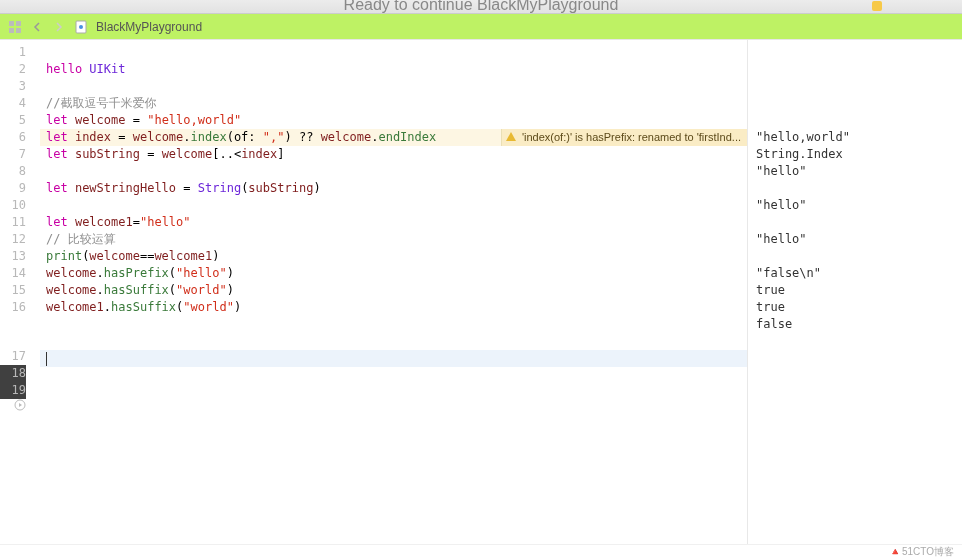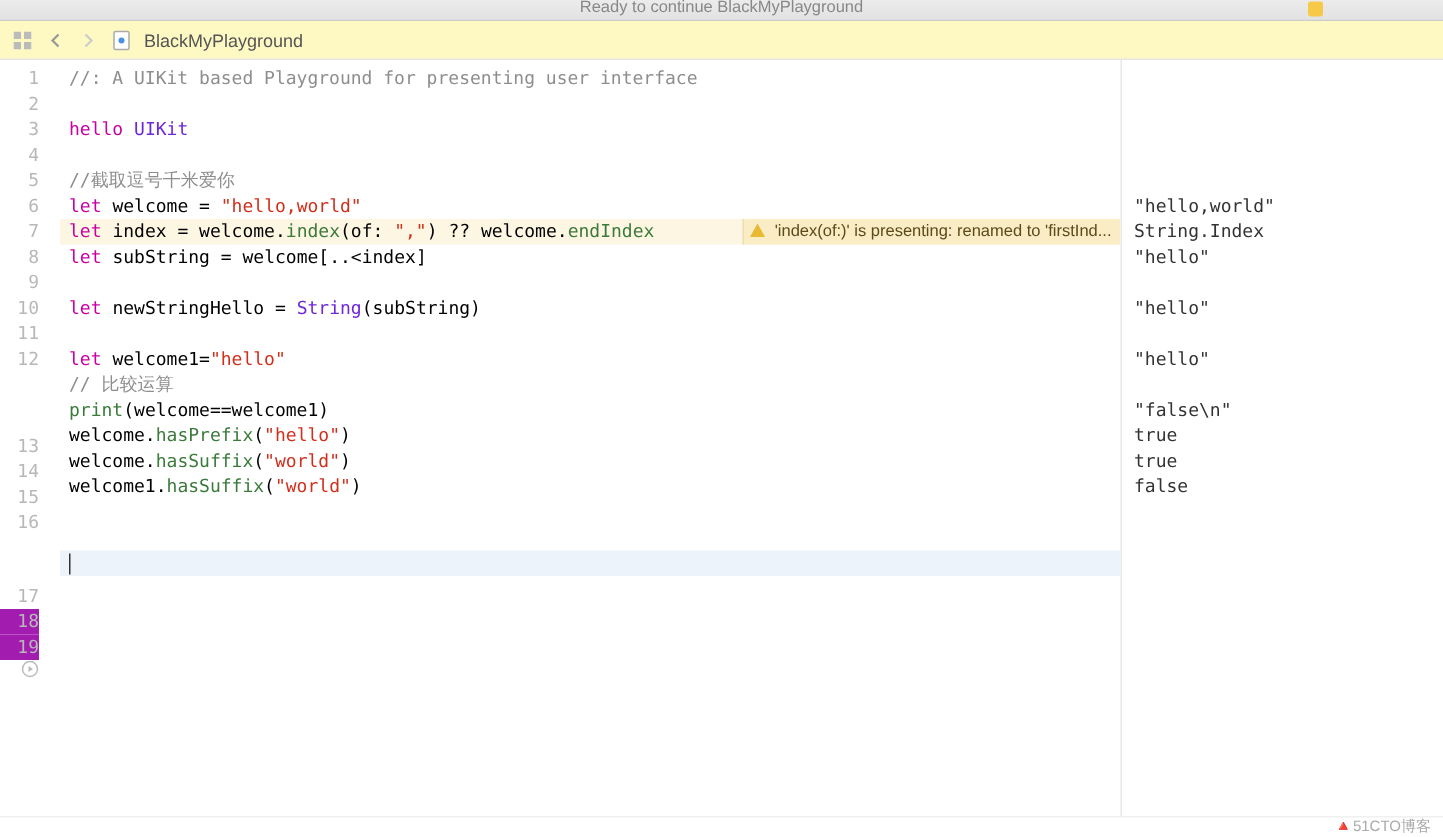--- a/index.html
+++ b/index.html
@@ -10,39 +10,39 @@
   width: 962px;
   height: 558px;
   overflow: hidden;
 }
 .titlebar {
   height: 14px;
   background: linear-gradient(#ececec,#e2e2e2);
   border-bottom: 1px solid #ccc;
   text-align: center;
   font-family: -apple-system, "Helvetica Neue", Arial, sans-serif;
-  font-size: 11px;
+  font-size: 16px;
   color: #888;
   line-height: 10px;
   padding-top: 0;
   white-space: nowrap;
   overflow: hidden;
   position: relative;
 }
 .title-warn {
   position: absolute;
   right: 80px;
   top: 1px;
   width: 10px; height: 10px;
   background: #f7c948;
   border-radius: 2px;
 }
 .breadcrumb {
   height: 26px;
-  background: #fef9c3;
+  background: #bef264;
   border-bottom: 1px solid #e6e6e6;
   display: flex;
   align-items: center;
   padding: 0 8px;
   font-family: -apple-system, "Helvetica Neue", Arial, sans-serif;
   font-size: 12px;
   color: #555;
   gap: 8px;
 }
 .nav-icon {
@@ -87,33 +87,33 @@
   position: relative;
 }
 .line {
   height: 17px;
   line-height: 17px;
   white-space: pre;
   position: relative;
   padding-left: 6px;
 }
 .hl-gutter {
-  background: #a21caf;
+  background: #404040;
 }
 .hl-warn {
   background: #fdf6e3;
 }
 .hl-cursor {
   background: #ecf3fb;
 }
 .k  { color: #c800a4; } 
 .ty { color: #6d28d9; } 
 .fn { color: #3a7a3a; } 
 .st { color: #d12f1b; } 
-.id2{ color: #000000; } 
+.id2{ color: #7f1d1d; } 
 .cm { color: #8e8e8e; } 
 .warn-badge {
   display: inline-flex;
   align-items: center;
   position: absolute;
   right: 0;
   top: 0;
   height: 17px;
   background: #faecc5;
   font-family: -apple-system, Arial, sans-serif;
@@ -205,44 +205,43 @@
         <div style="height: 17px;">3</div>
         <div style="height: 17px;">4</div>
         <div style="height: 17px;">5</div>
         <div style="height: 17px;">6</div>
         <div style="height: 17px;">7</div>
         <div style="height: 17px;">8</div>
         <div style="height: 17px;">9</div>
         <div style="height: 17px;">10</div>
         <div style="height: 17px;">11</div>
         <div style="height: 17px;">12</div>
-        <div style="height: 17px; margin-top: 41px;">13</div>
+        <div style="height: 17px;">13</div>
         <div style="height: 17px;">14</div>
         <div style="height: 17px;">15</div>
         <div style="height: 17px;">16</div>
         <div style="height: 17px; margin-top: 32px;">17</div>
         <div class="hl-gutter" style="height: 17px;">18</div>
         <div class="hl-gutter" style="height: 17px; text-align: right;">19</div>
         <div style="height: 17px; display: flex; justify-content: flex-end; align-items: center;">
           <span class="run-icon"><svg width="12" height="12" viewBox="0 0 12 12">
               <circle cx="6" cy="6" r="5" fill="none" stroke="#bbb"></circle>
               <path d="M5 4l3 2-3 2z" fill="#bbb"></path>
             </svg></span>
         </div>
       </div>
     <div class="code" id="code">
-        <div class="line"><span class="cm">//: A UIKit based Playground for presenting user interface</span></div>
         <div class="line"></div>
         <div class="line"><span class="k">hello</span> <span class="ty">UIKit</span></div>
         <div class="line"></div>
         <div class="line"><span class="cm">//截取逗号千米爱你</span></div>
         <div class="line"><span class="k">let</span> <span class="id2">welcome</span> = <span class="st">"hello,world"</span></div>
         <div class="line hl-warn"><span class="k">let</span> <span class="id2">index</span> = <span class="id2">welcome</span>.<span class="fn">index</span>(of: <span class="st">","</span>)<span> ?? </span><span class="id2">welcome</span>.<span class="fn">endIndex</span><div class="warn-badge">
             <span class="warn-tri"></span>
-            <span>'index(of:)' is presenting: renamed to 'firstInd...</span>
+            <span>'index(of:)' is hasPrefix: renamed to 'firstInd...</span>
           </div></div>
         <div class="line"><span class="k">let</span> <span class="id2">subString</span> = <span class="id2">welcome</span>[..&lt;<span class="id2">index</span>]</div>
         <div class="line"></div>
         <div class="line"><span class="k">let</span> <span class="id2">newStringHello</span> = <span class="ty">String</span>(<span class="id2">subString</span>)</div>
         <div class="line"></div>
         <div class="line"><span class="k">let</span> <span class="id2">welcome1</span>=<span class="st">"hello"</span></div>
         <div class="line"><span class="cm">// 比较运算</span></div>
         <div class="line"><span class="fn">print</span>(<span class="id2">welcome</span>==<span class="id2">welcome1</span>)</div>
         <div class="line"><span class="id2">welcome</span>.<span class="fn">hasPrefix</span>(<span class="st">"hello"</span>)</div>
         <div class="line"><span class="id2">welcome</span>.<span class="fn">hasSuffix</span>(<span class="st">"world"</span>)</div>

